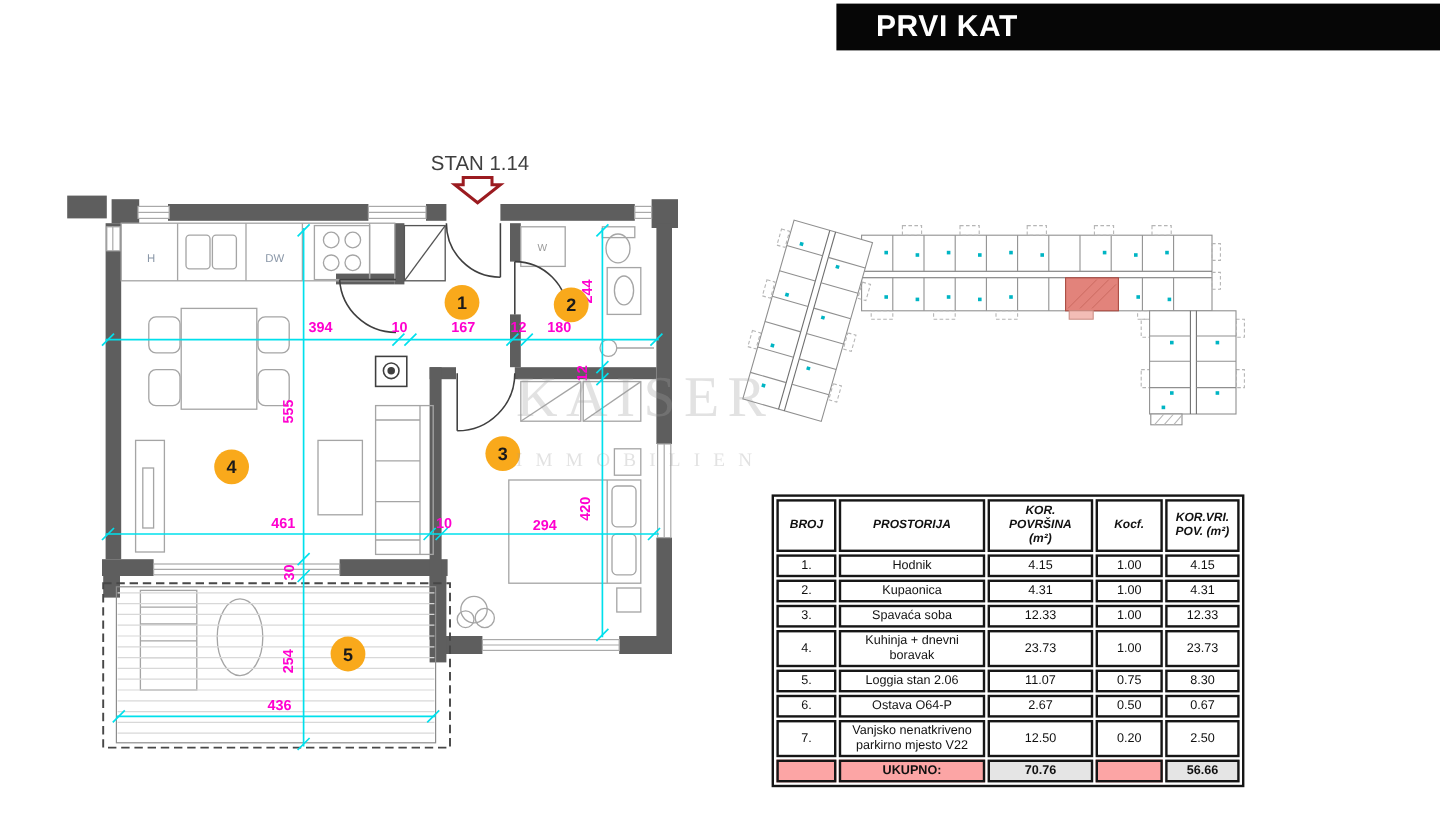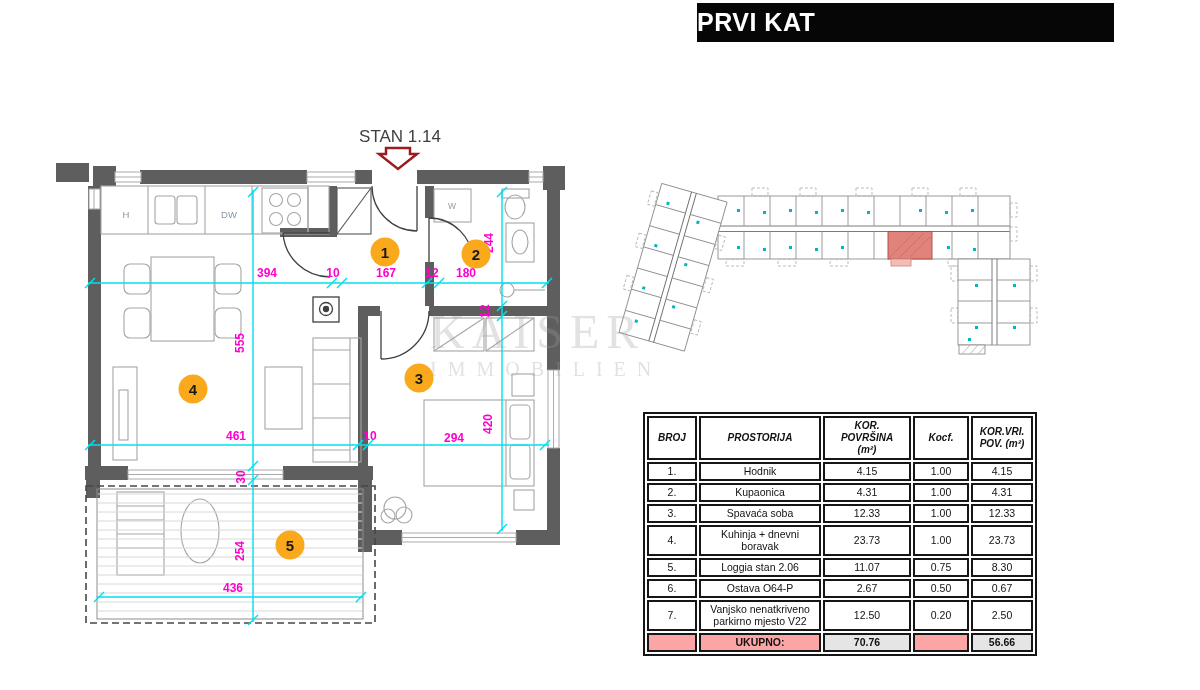--- a/index.html
+++ b/index.html
@@ -1,31 +1,31 @@
 <!DOCTYPE html>
 <html><head>
 <meta charset="utf-8">
 <style>
   html,body{margin:0;padding:0}
   body{width:1200px;height:690px;position:relative;background:#fff;
        font-family:"Liberation Sans",sans-serif;overflow:hidden}
   svg text{font-family:"Liberation Sans",sans-serif}
 
-  #banner{position:absolute;left:697px;top:3px;width:417px;height:39px;
+  #banner{position:absolute;left:697px;top:3px;width:503px;height:39px;
           background:#060606;display:flex;align-items:center;
-          box-sizing:border-box}
+          padding-left:33px;box-sizing:border-box}
   #banner span{color:#fff;font-size:25px;font-weight:bold;letter-spacing:.5px}
 
   #plan-svg{position:absolute;left:0;top:0}
 
   .watermark{position:absolute;left:430px;top:308px;width:340px;text-align:left;
              font-family:"Liberation Serif",serif;color:rgba(160,160,160,.30);
              pointer-events:none;z-index:3}
   .wm1{font-size:48px;letter-spacing:7px;line-height:1}
-  .wm2{font-size:20px;letter-spacing:11px;margin-top:2px}
+  .wm2{font-size:16px;letter-spacing:11px;margin-top:19px}
 
   #apt-table{position:absolute;left:643px;top:412px;z-index:4;
              border-collapse:separate;border-spacing:2px;
              border:2px solid #161616;background:#fff}
   #apt-table th,#apt-table td{border:2px solid #161616;text-align:center;
              vertical-align:middle;font-size:10.5px;line-height:1.18;
              padding:1px 2px;white-space:pre-line;background:#fff;color:#111}
   #apt-table th{font-style:italic;font-weight:bold;height:38px;font-size:10px}
   #apt-table td{height:13px}
   #apt-table tr.total td{background:#fca5a5;font-weight:bold}

